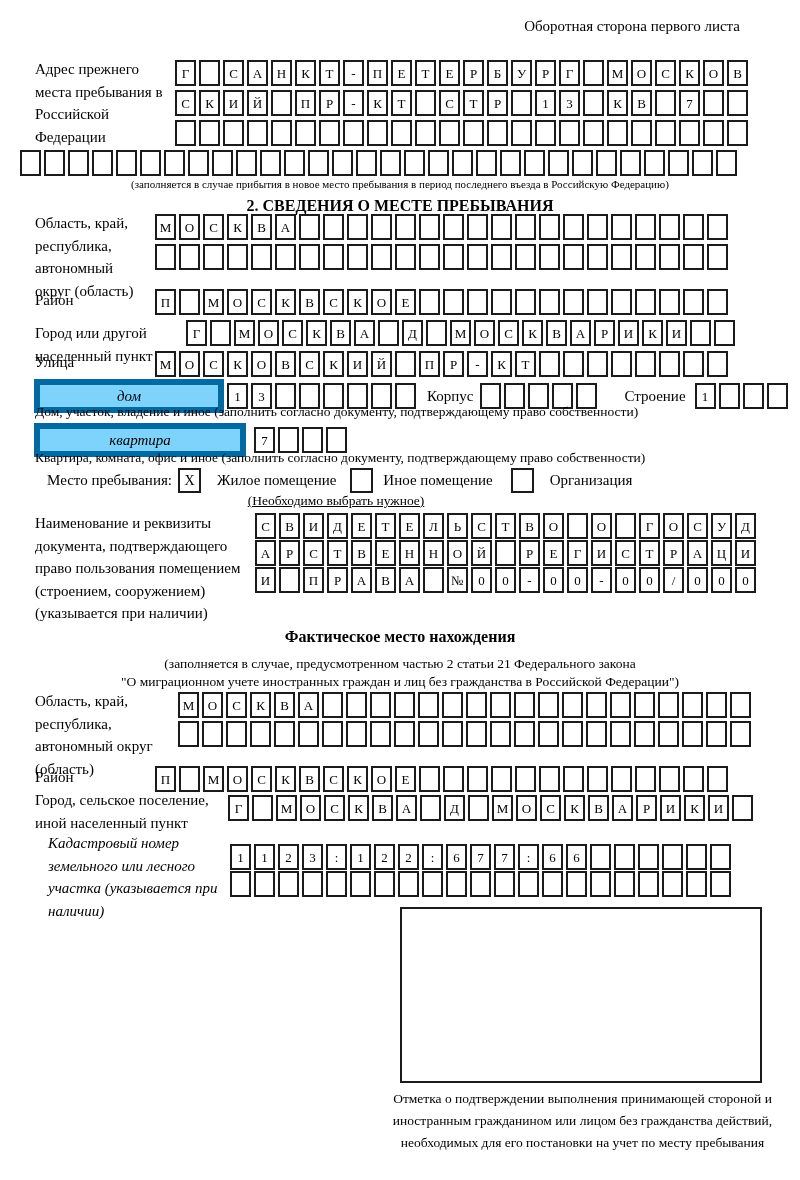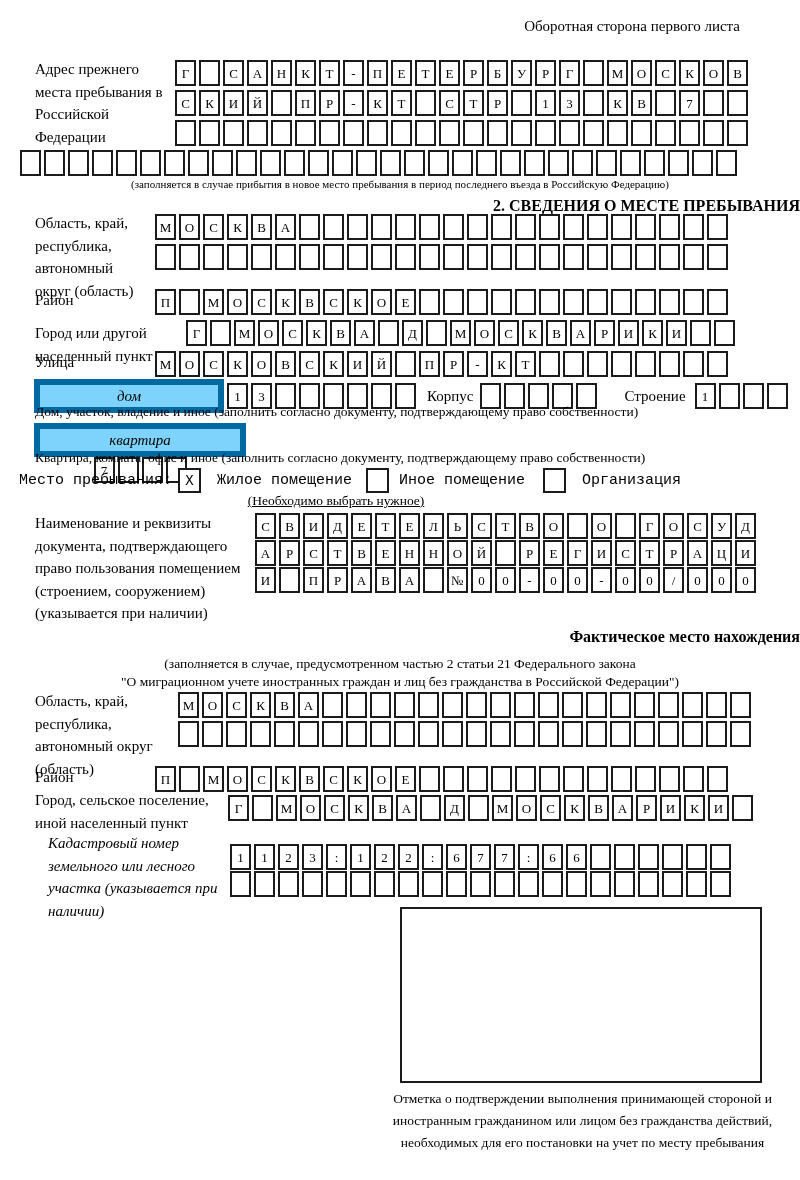--- a/index.html
+++ b/index.html
@@ -3,21 +3,21 @@
 <meta charset="utf-8">
 <style>
   html,body{margin:0;padding:0;background:#fff;}
   .sheet{
     position:relative;width:800px;height:1180px;background:#fff;color:#000;
     font-family:"Liberation Serif","DejaVu Serif",serif;overflow:hidden;
   }
   .abs{position:absolute;}
   .lbl{font-size:15px;line-height:1.5;}
   .hdr{font-size:15px;text-align:right;}
-  .title{font-size:16px;font-weight:bold;text-align:right;width:800px;left:0;}
+  .title{font-size:16px;font-weight:bold;text-align:center;width:800px;left:0;}
   .note{font-size:11px;text-align:center;width:800px;left:0;}
   .smallnote{font-size:13.5px;}
   .cellrow{display:flex;gap:3px;}
   .cell{
     flex:0 0 auto;width:17px;height:22px;border:2px solid #1b1b1b;
     display:flex;align-items:center;justify-content:center;
     font-size:13px;line-height:1;background:#fff;
   }
   .inline-flex{display:flex;align-items:center;}
   .namebox{
@@ -314,32 +314,32 @@
     <div class="inlbl" style="margin:0 6px 0 24px;">Строение</div>
     <div class="cellrow">
         <span class="cell">1</span>
         <span class="cell"></span>
         <span class="cell"></span>
         <span class="cell"></span>
       </div>
   </div>
   <div class="abs smallnote" style="left:35px;top:404px;">Дом, участок, владение и иное (заполнить согласно документу, подтверждающему право собственности)</div>
 
-  <div class="abs inline-flex" style="left:34px;top:423px;gap:0;flex-direction:column;">
+  <div class="abs inline-flex" style="left:34px;top:423px;gap:8px;">
     <div class="namebox" style="width:200px;">квартира</div>
     <div class="cellrow">
         <span class="cell">7</span>
         <span class="cell"></span>
         <span class="cell"></span>
         <span class="cell"></span>
       </div>
   </div>
   <div class="abs smallnote" style="left:35px;top:450px;">Квартира, комната, офис и иное (заполнить согласно документу, подтверждающему право собственности)</div>
 
-  <div class="abs inline-flex" style="left:19px;top:468px;font-family:Liberation Mono, monospace;">
+  <div class="abs inline-flex" style="left:47px;top:468px;">
     <span class="inlbl">Место пребывания:</span>
     <span class="cbox" style="margin-left:6px;">X</span>
     <span class="inlbl" style="margin-left:16px;">Жилое помещение</span>
     <span class="cbox" style="margin-left:14px;"></span>
     <span class="inlbl" style="margin-left:10px;">Иное помещение</span>
     <span class="cbox" style="margin-left:18px;"></span>
     <span class="inlbl" style="margin-left:16px;">Организация</span>
   </div>
   <div class="abs smallnote" style="left:0;top:493px;width:672px;text-align:center;text-decoration:underline;">(Необходимо выбрать нужное)</div>
 

